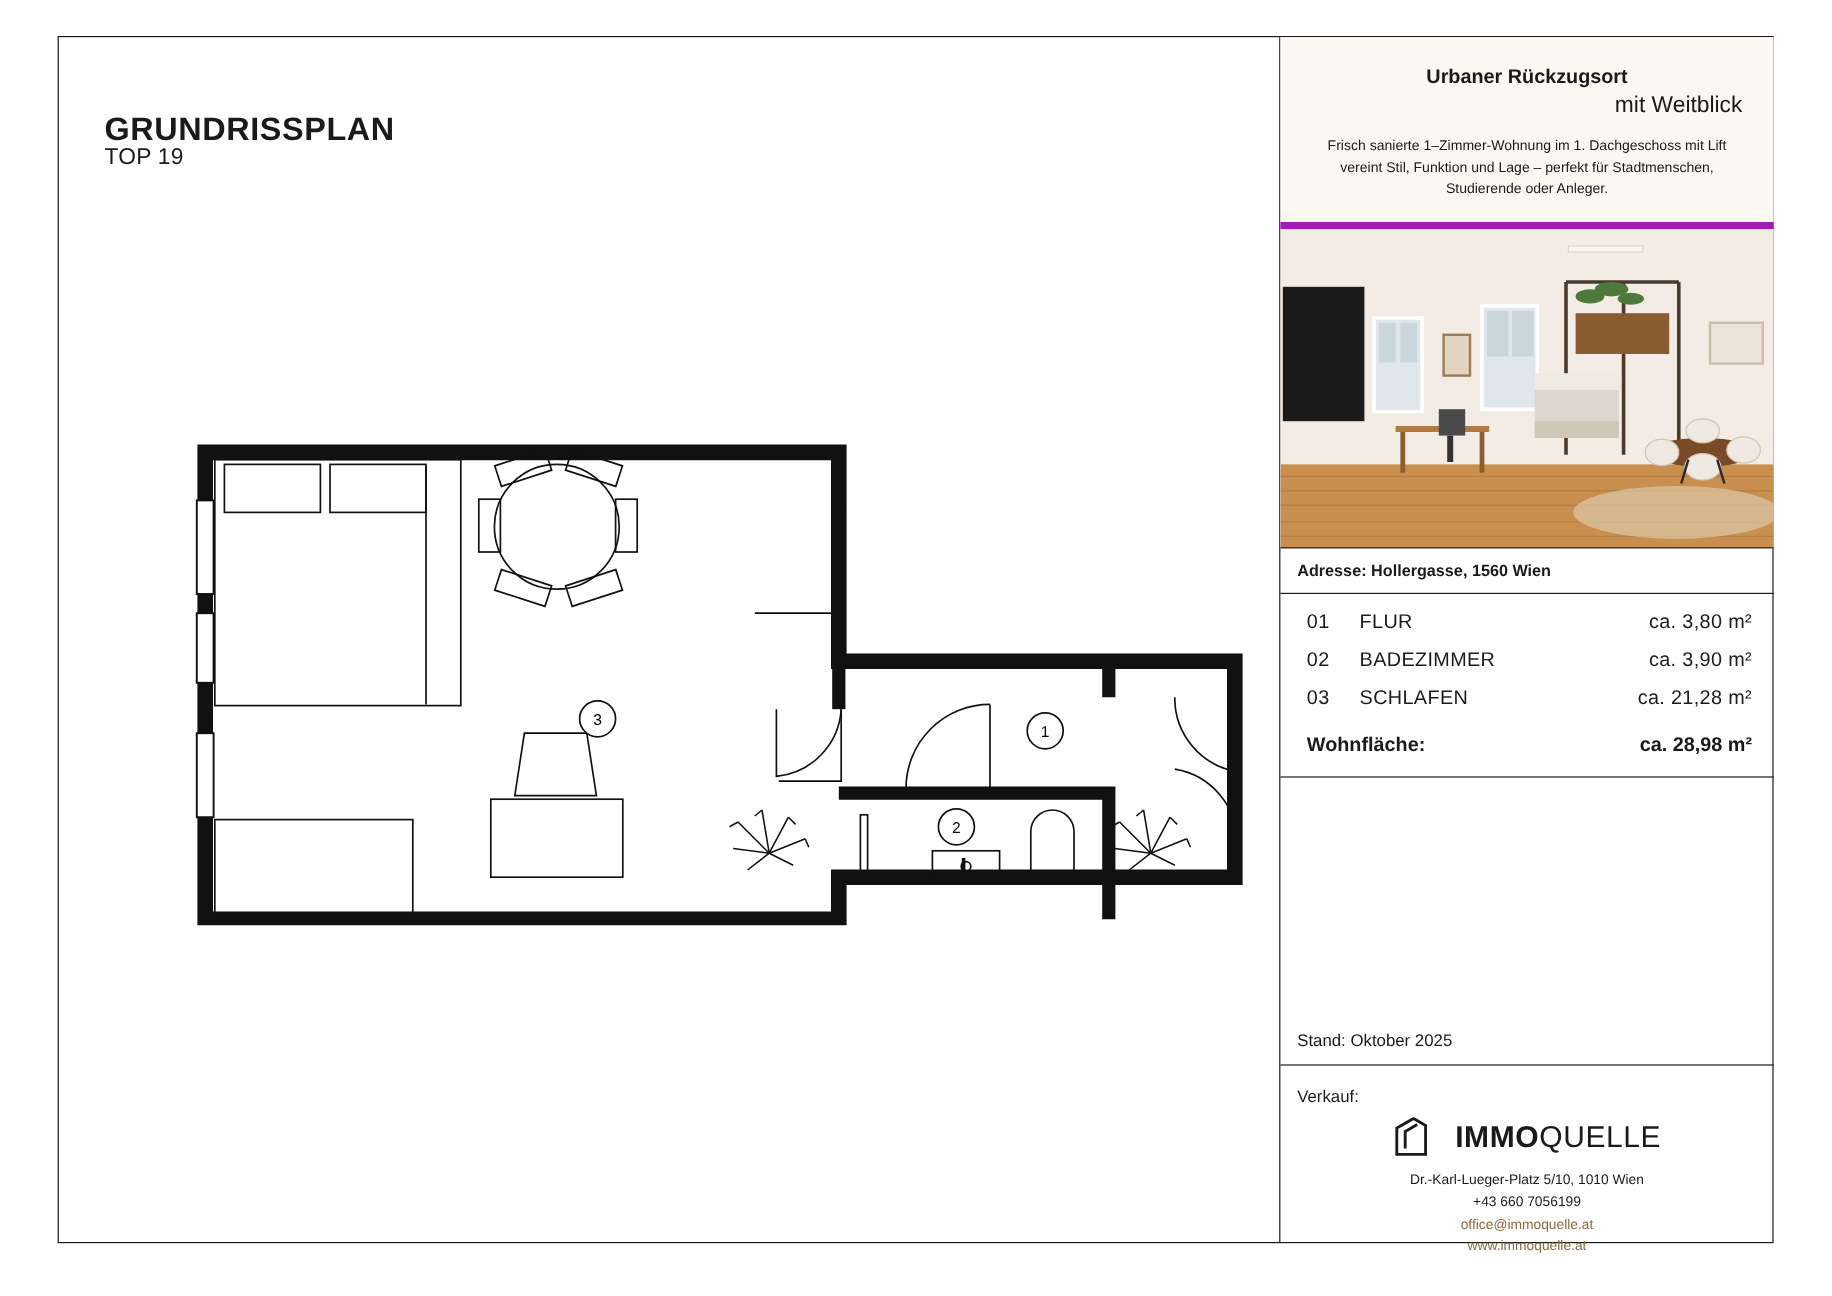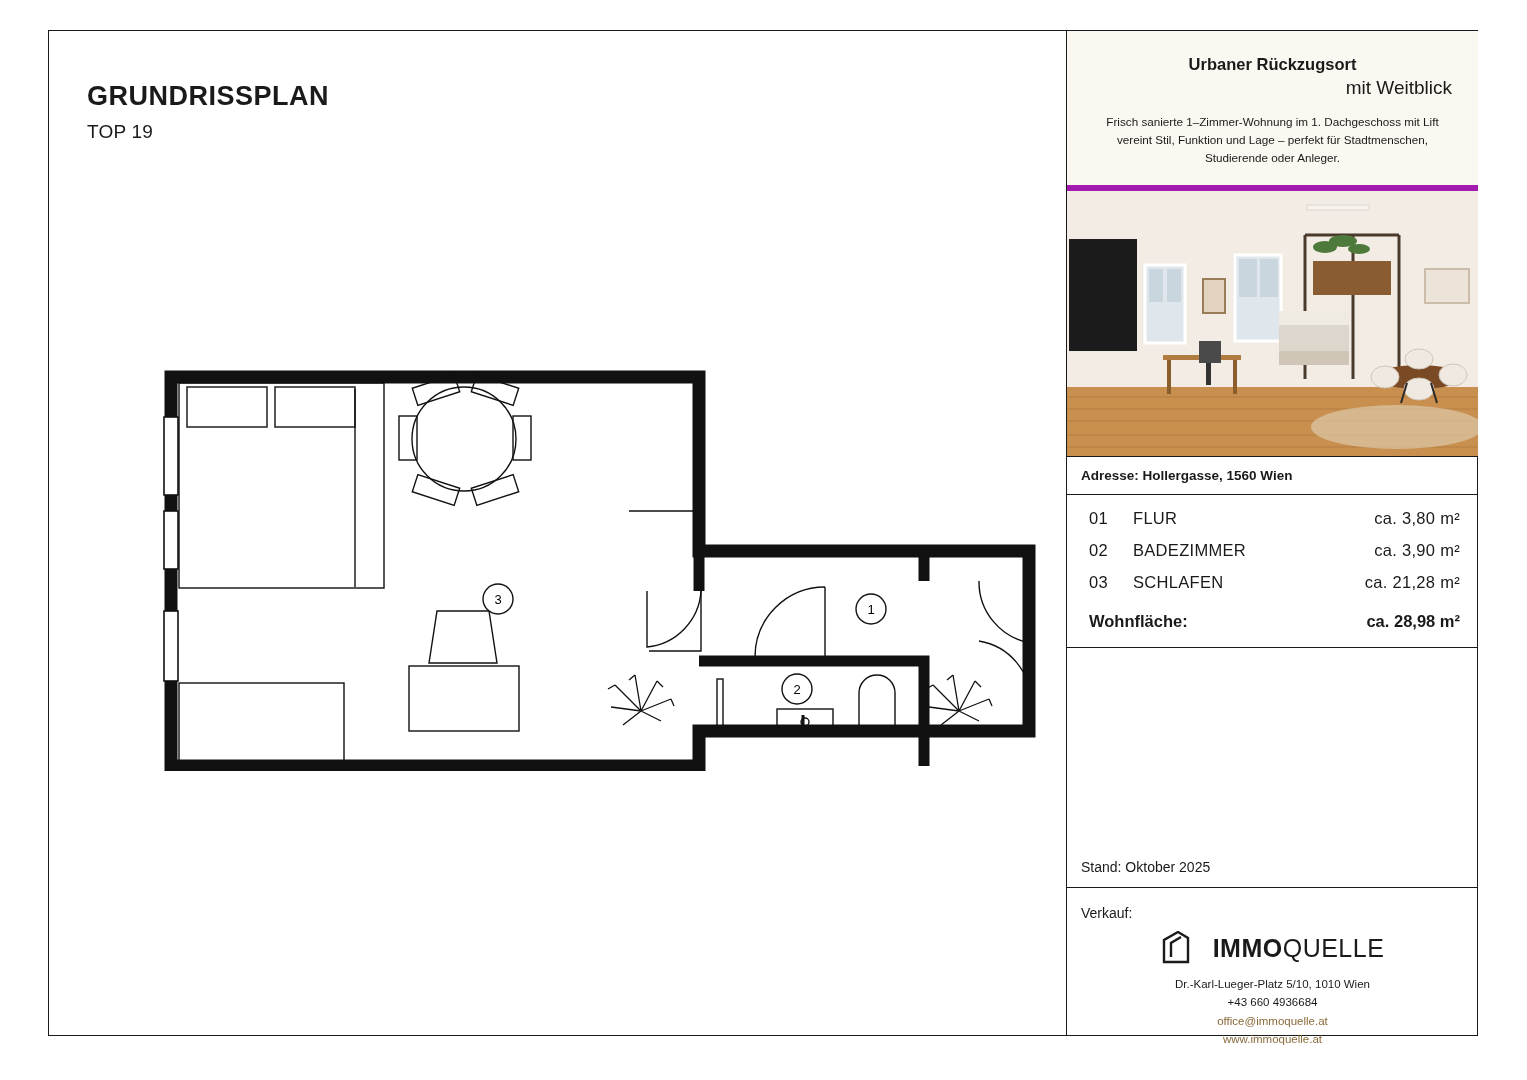--- a/index.html
+++ b/index.html
@@ -30,21 +30,21 @@
     left: 0;
     top: 0;
     width: 1018px;
     height: 100%;
     box-sizing: border-box;
     border-right: 1px solid #1a1a1a;
   }
   .plan-title {
     position: absolute;
     left: 38px;
-    top: 50px;
+    top: 62px;
     font-size: 27px;
     font-weight: bold;
     letter-spacing: 0.5px;
   }
   .plan-subtitle {
     position: absolute;
     left: 38px;
     top: 90px;
     font-size: 19px;
     letter-spacing: 0.2px;
@@ -394,20 +394,20 @@
       <div>Verkauf:</div>
       <div class="logo-wrap">
         <svg width="30" height="34" viewBox="0 0 30 34">
           <path d="M3 31 L3 9 L17 1 L27 7 L27 31 Z" fill="none" stroke="#1a1a1a" stroke-width="2.4"></path>
           <path d="M10 26 L10 12 L20 6" fill="none" stroke="#1a1a1a" stroke-width="2.4"></path>
         </svg>
         <div class="logo-text"><b>IMMO</b><span class="light">QUELLE</span></div>
       </div>
       <div class="contact">
         <div>Dr.-Karl-Lueger-Platz 5/10, 1010 Wien</div>
-        <div>+43 660 4936684</div>
+        <div>+43 660 7056199</div>
         <div class="mail">office@immoquelle.at</div>
         <div class="web">www.immoquelle.at</div>
       </div>
     </div>
 
   </div>
 </div>
 
 </body></html>

